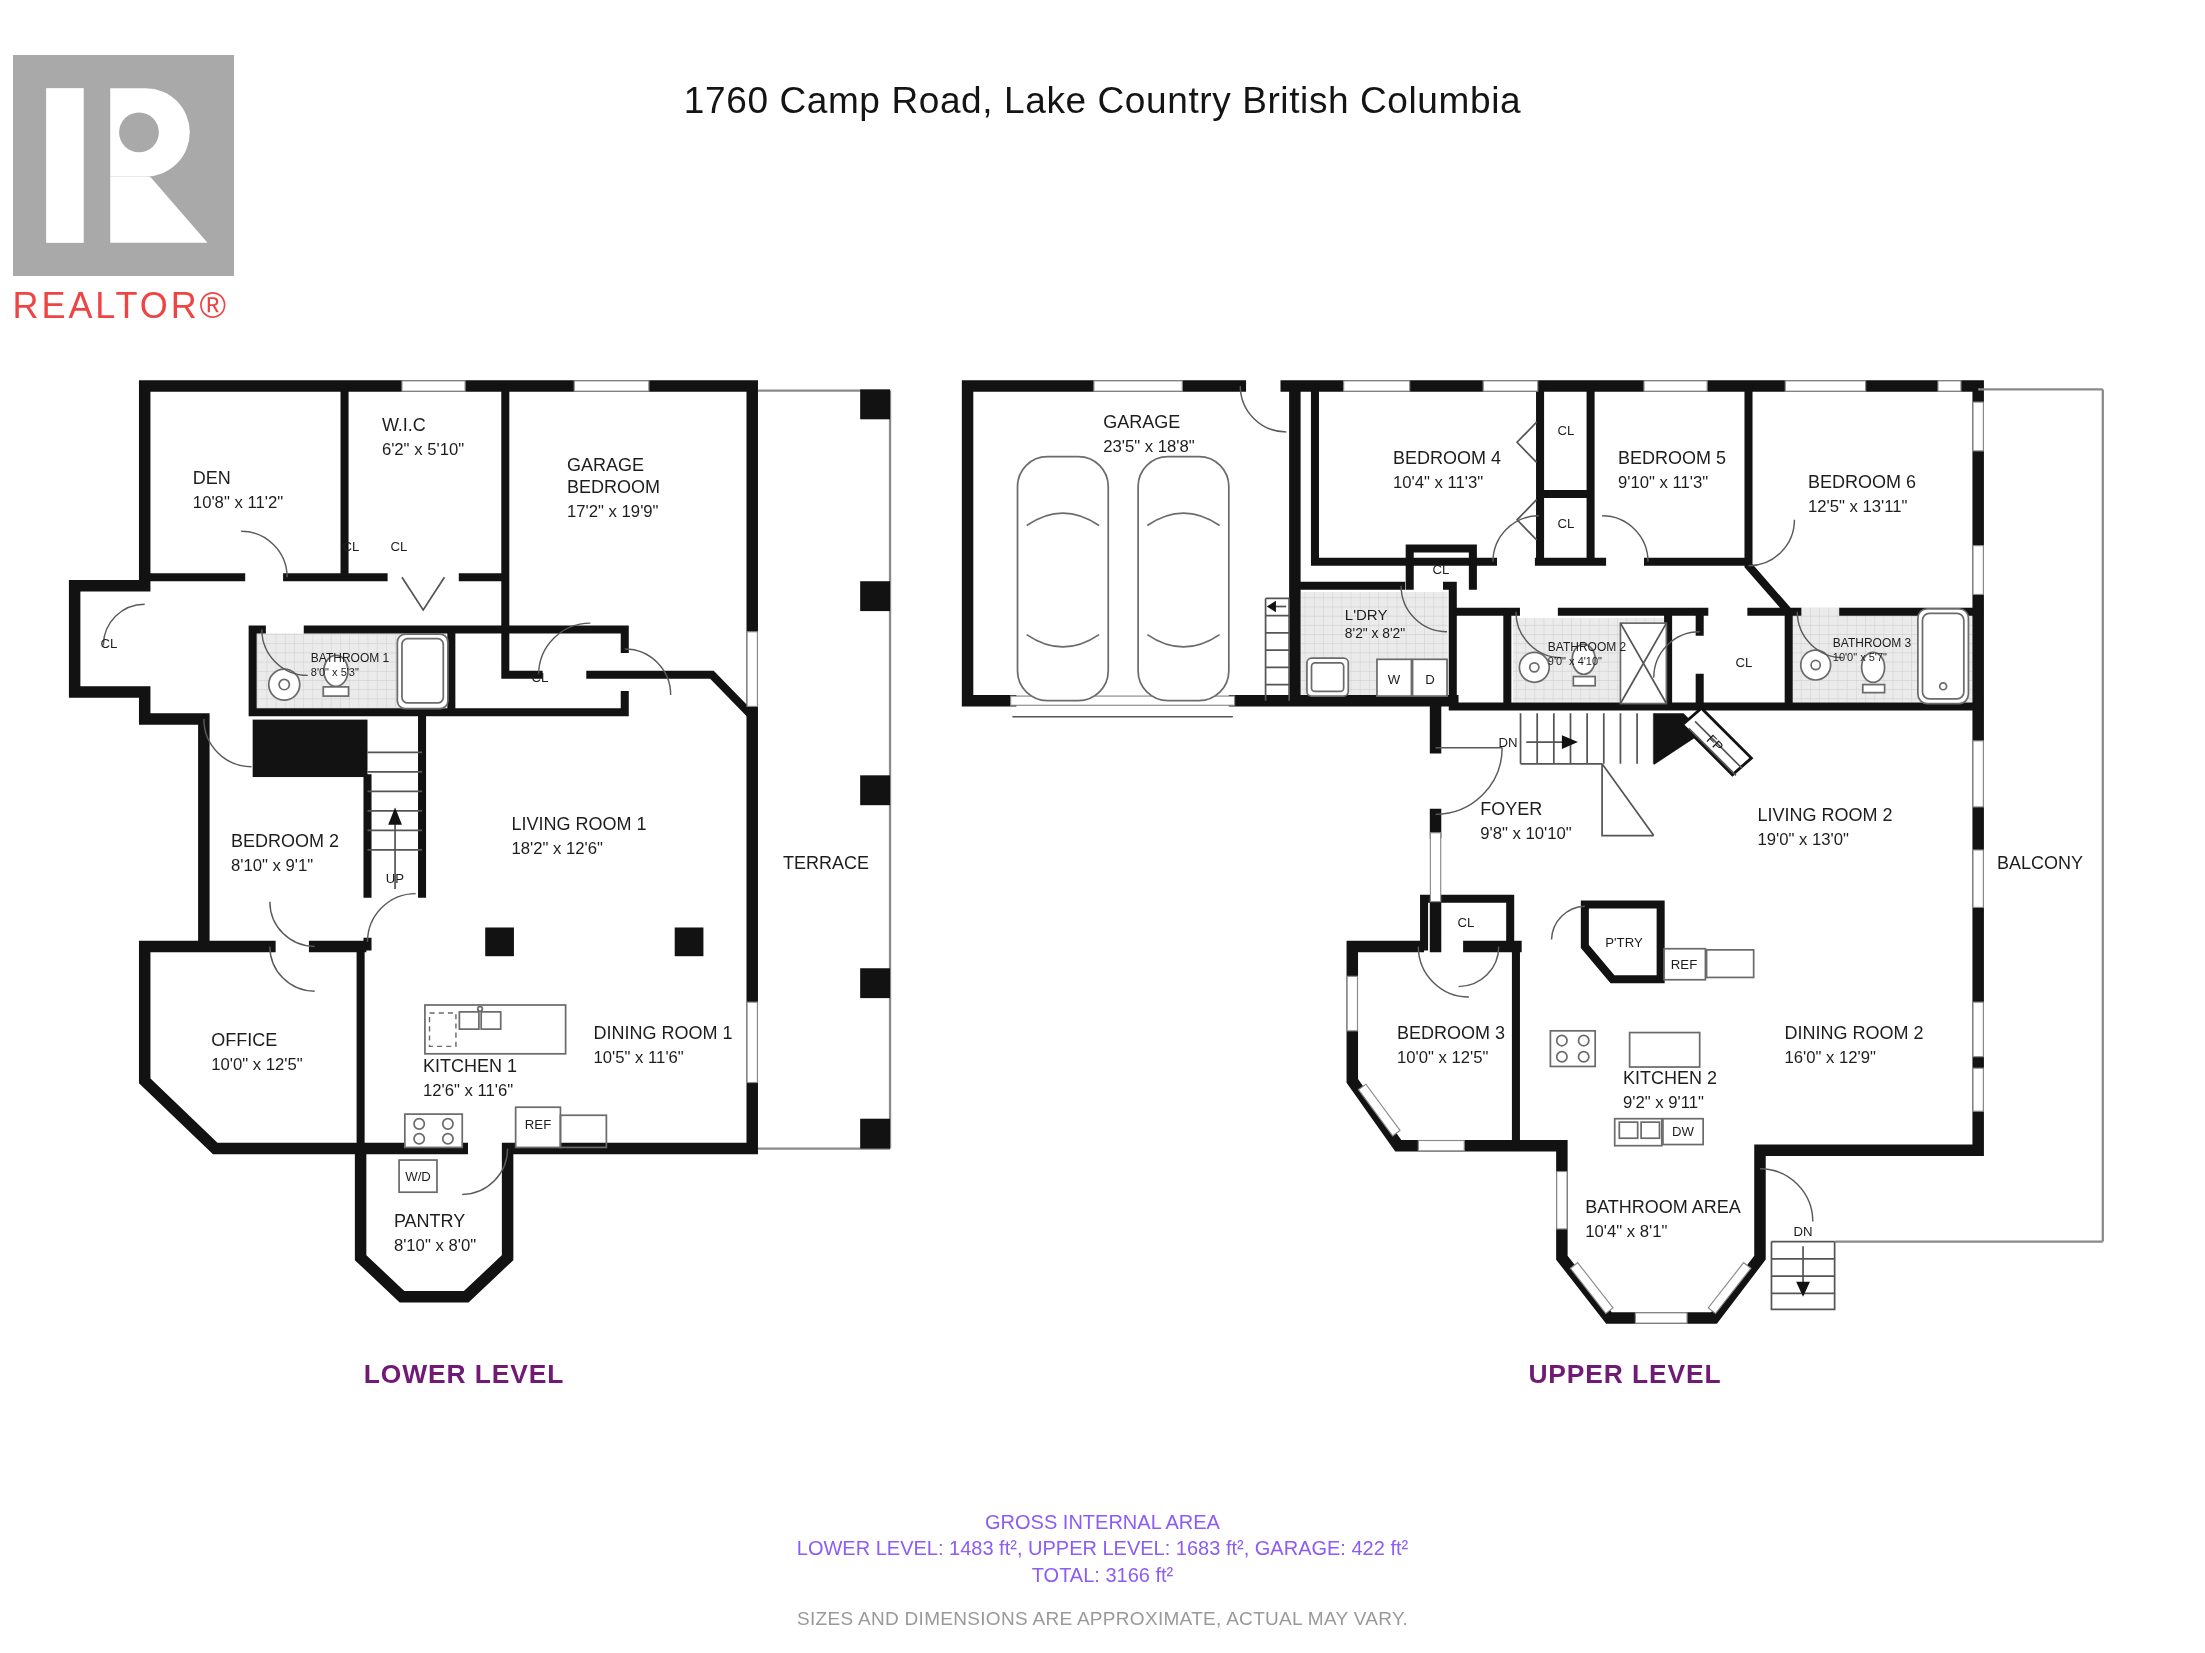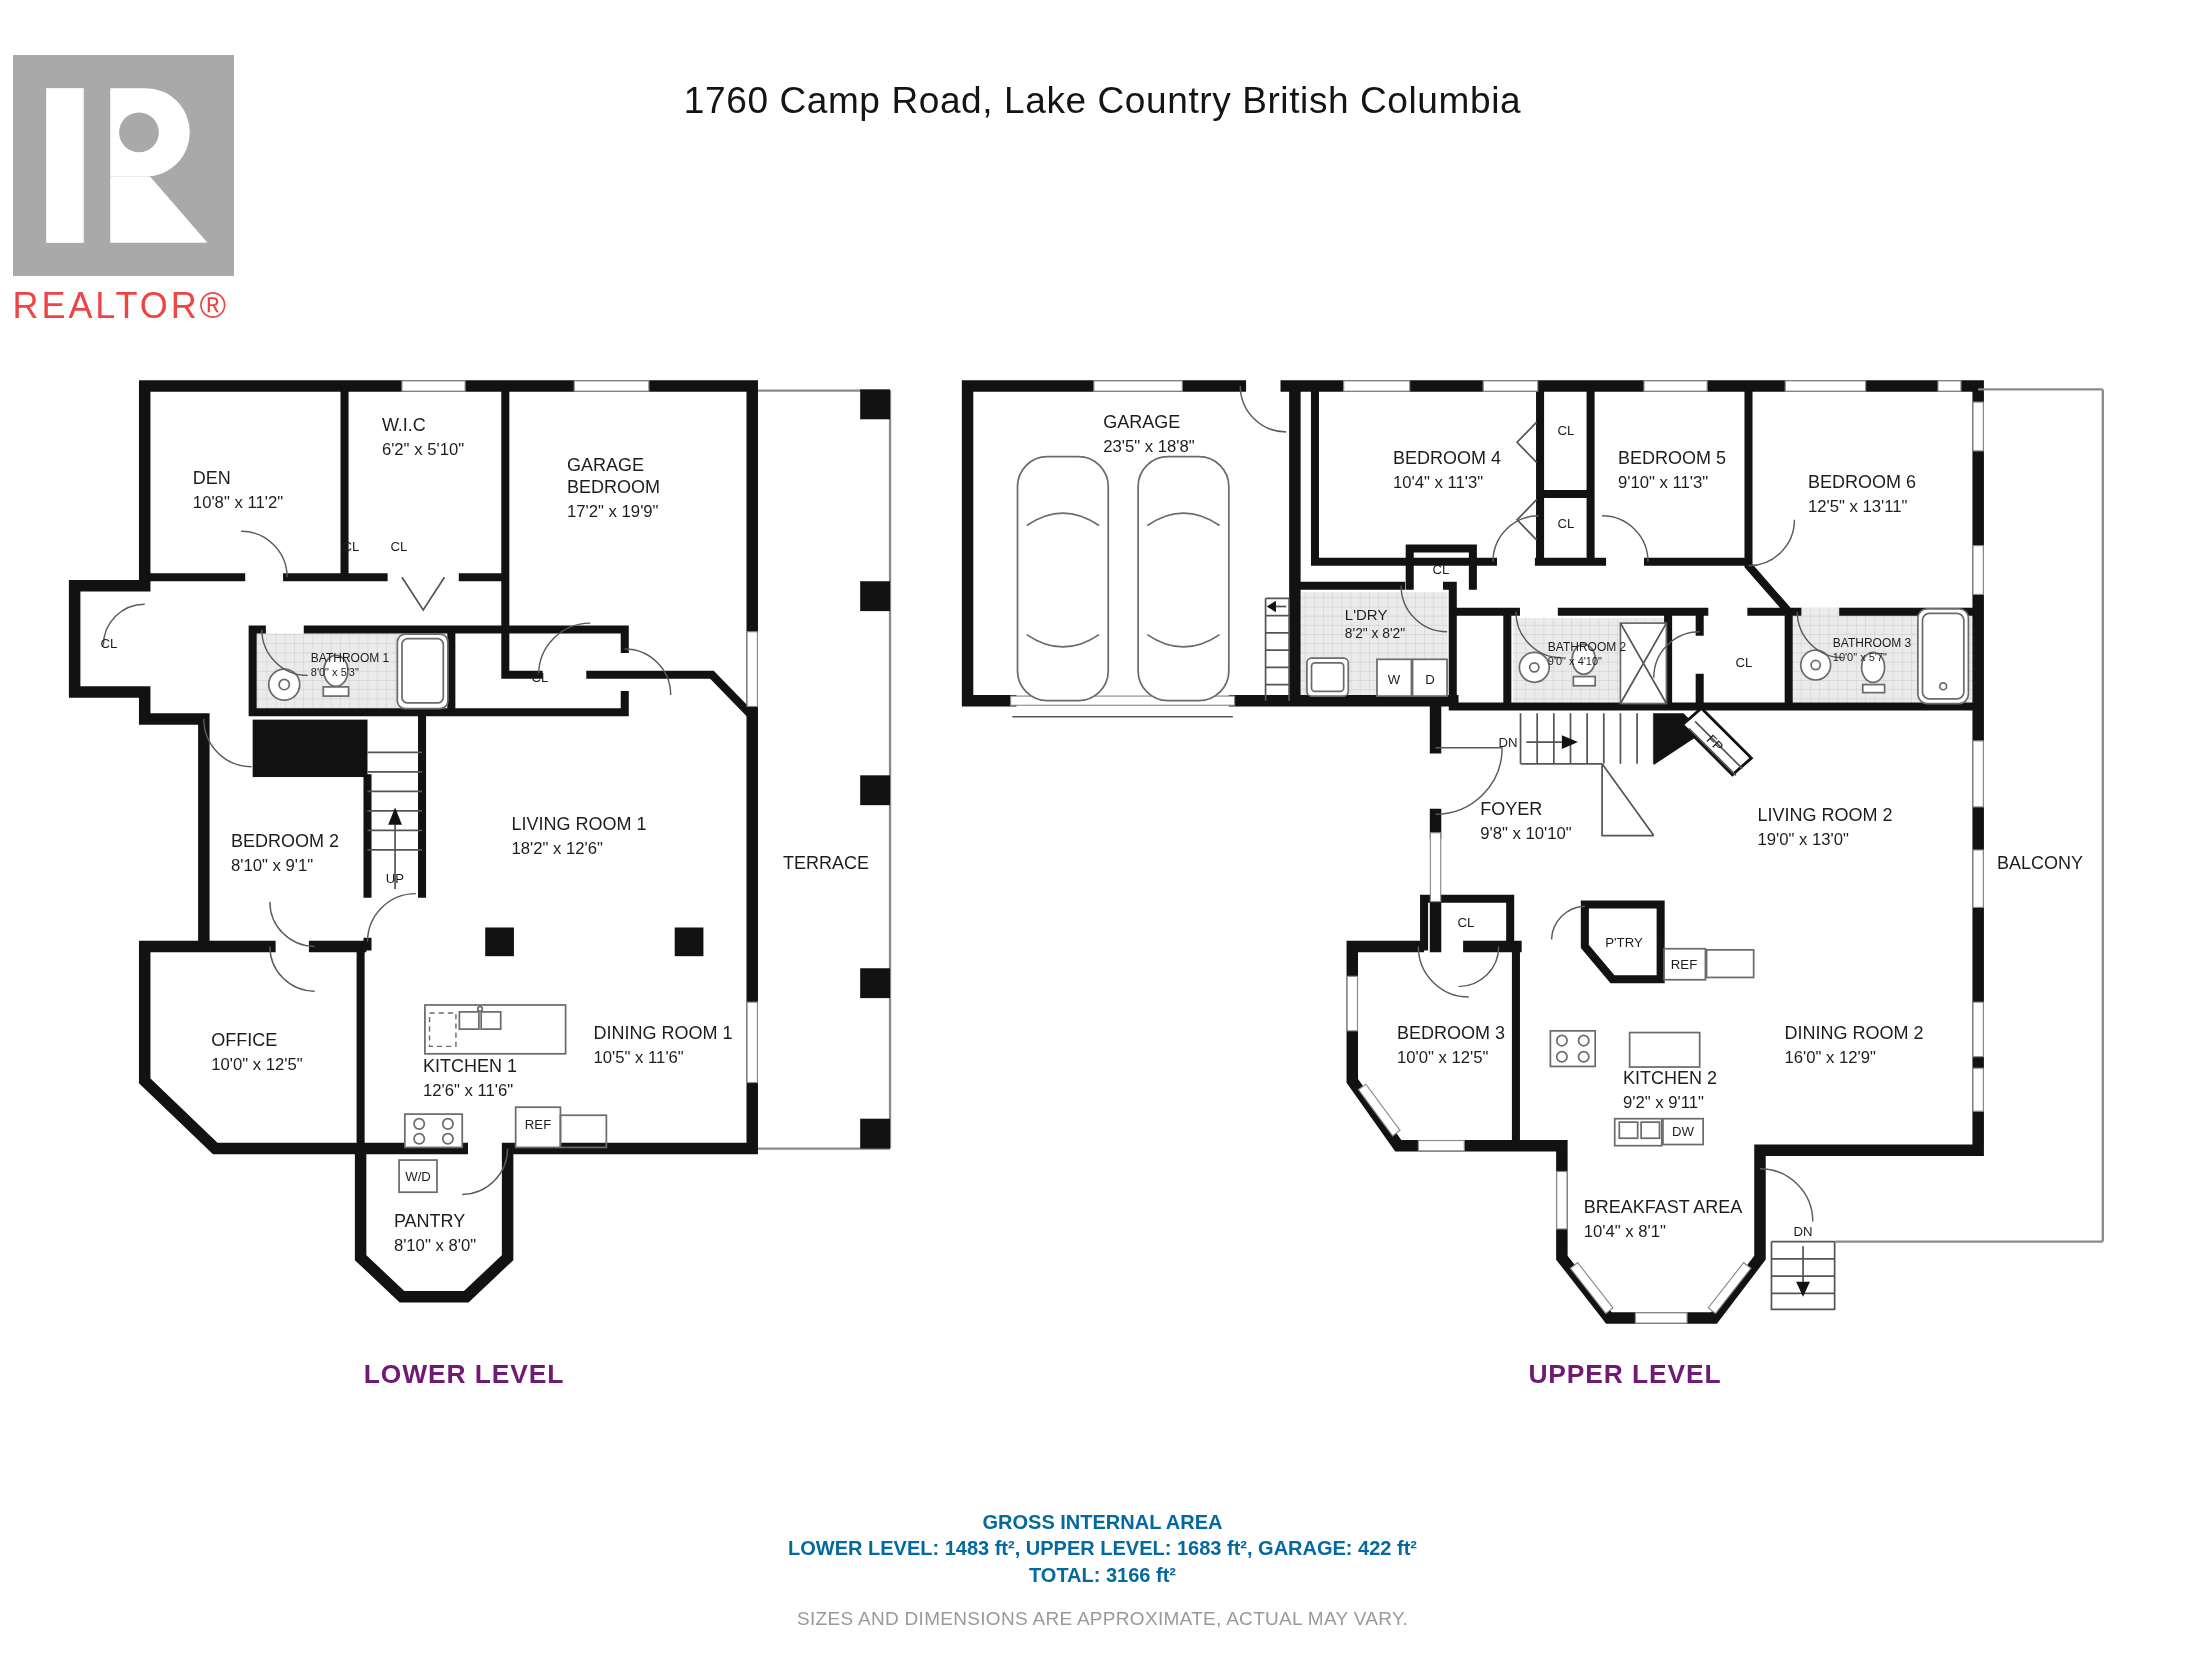--- a/index.html
+++ b/index.html
@@ -14,21 +14,21 @@
   .room-label.wrap{white-space:normal;width:132px;}
   .room-name{font-size:18px;}
   .room-dims{font-size:16.7px;margin-top:2.9px;}
   .size-s .room-name{font-size:12px;}
   .size-s .room-dims{font-size:11px;margin-top:0.6px;}
   .size-m .room-name{font-size:15px;}
   .size-m .room-dims{font-size:13.8px;margin-top:1.7px;}
   .small-label{position:absolute;transform:translate(-50%,-50%);font-size:13.2px;color:#1d1d1d;white-space:nowrap;}
   .level-caption{position:absolute;transform:translate(-50%,-50%);font-size:26.4px;font-weight:700;letter-spacing:0.9px;color:#701a75;white-space:nowrap;}
   .footer{position:absolute;left:0;right:0;top:1509px;text-align:center;}
-  .footer .fline{font-size:20px;font-weight:700;color:#0369a1;line-height:26.4px;}
+  .footer .fline{font-size:20px;font-weight:400;color:#8b5cf6;line-height:26.4px;}
   .footer .disclaimer{margin-top:19.5px;font-size:19px;font-weight:400;color:#999;letter-spacing:0.3px;}
   
   .w{stroke:#121212;stroke-width:20;fill:none;stroke-linecap:square;}
   .wm{stroke:#121212;stroke-width:14;fill:none;stroke-linecap:square;}
   .thin{stroke:#555;stroke-width:3;fill:none;}
   .thin2{stroke:#8a8a8a;stroke-width:4;fill:none;}
   .arc{stroke:#5a5a5a;stroke-width:2.5;fill:none;}
   .win{fill:#fff;stroke:#8a8a8a;stroke-width:2;}
   .post{fill:#121212;stroke:none;}
   .tile{fill:#ebebeb;}
@@ -329,21 +329,21 @@
     </div>
     <div class="room-label" style="left: 1641px; top: 1091px; margin-left: 29px;">
       <div class="room-name">KITCHEN 2</div>
       <div class="room-dims">9'2" x 9'11"</div>
     </div>
     <div class="room-label" style="left: 1854px; top: 1046px;">
       <div class="room-name">DINING ROOM 2</div>
       <div class="room-dims">16'0" x 12'9"</div>
     </div>
     <div class="room-label" style="left: 1663px; top: 1220px;">
-      <div class="room-name">BREAKFAST AREA</div>
+      <div class="room-name">BATHROOM AREA</div>
       <div class="room-dims">10'4" x 8'1"</div>
     </div>
     <div class="room-label" style="left: 2040px; top: 864px;">
       <div class="room-name">BALCONY</div>
     </div>
     <div class="small-label" style="left: 1566px; top: 430px;">CL</div>
     <div class="small-label" style="left: 1566px; top: 523px;">CL</div>
     <div class="small-label" style="left: 1441px; top: 569px;">CL</div>
     <div class="small-label" style="left: 1394px; top: 679px;">W</div>
     <div class="small-label" style="left: 1430px; top: 679px;">D</div>

